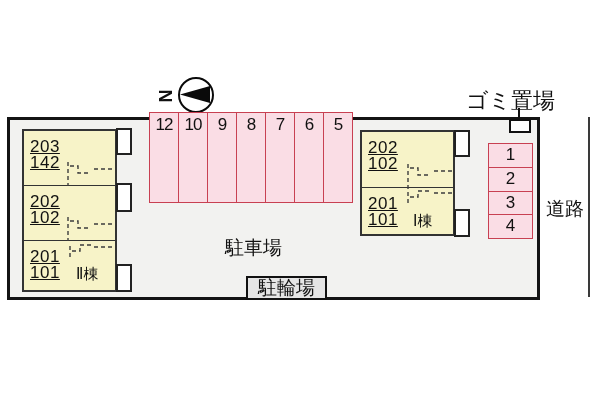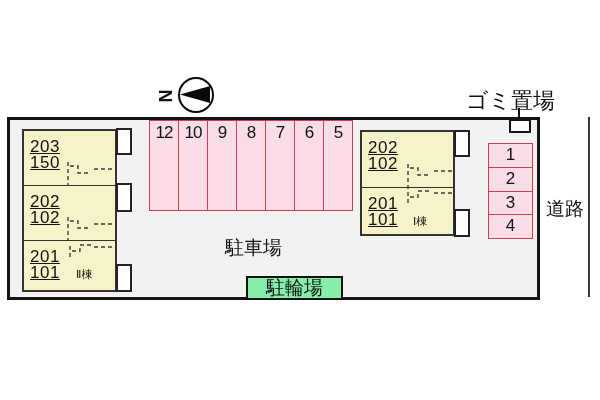--- a/index.html
+++ b/index.html
@@ -19,48 +19,48 @@
   .compass-circle svg{position:absolute;left:0;top:0;}
   .compass-n{left:155px;top:86px;width:22px;height:20px;font-weight:bold;font-size:18px;
         line-height:20px;text-align:center;transform:rotate(-90deg);}
   
   .bldg{background:var(--bldg-fill);border:2px solid #333;box-sizing:border-box;}
   .bldg2{left:22px;top:129px;width:95px;height:163px;}
   .bldg1{left:360px;top:130px;width:95px;height:106px;}
   .unit{box-sizing:border-box;padding:8px 0 0 6px;text-decoration:underline;}
   .unit + .unit{border-top:1.5px solid #333;}
   .num{font-size:17px;line-height:16px;letter-spacing:.5px;}
-  .bname{font-size:11px;line-height:18px;}
+  .bname{font-size:15px;line-height:18px;}
   .bname2{left:76px;top:265px;}
   .bname1{left:413px;top:212px;}
   
   .wbox{background:#fff;border:2px solid #222;box-sizing:border-box;width:16px;}
   
-  .prow{left:149px;top:120px;width:204px;height:91px;display:flex;
+  .prow{left:149px;top:112px;width:204px;height:91px;display:flex;
         border:1.5px solid var(--stall-border);box-sizing:border-box;background:var(--stall-fill);}
   .prow .stall{flex:1;border-right:1.5px solid var(--stall-border);box-sizing:border-box;
         text-align:center;font-size:17px;padding-top:2px;letter-spacing:-1px;}
   .prow .stall:last-child{border-right:none;}
   
   .pcol{left:488px;top:143px;width:45px;height:96px;display:flex;flex-direction:column;
         border:1.5px solid var(--stall-border);box-sizing:border-box;background:var(--stall-fill);}
   .pcol .stall{flex:1;border-bottom:1.5px solid var(--stall-border);box-sizing:border-box;
         text-align:center;font-size:17px;line-height:22px;}
   .pcol .stall:last-child{border-bottom:none;}
   
   .jp{font-size:19px;line-height:20px;white-space:nowrap;}
   .garbage-label{left:466px;top:91px;font-size:22px;}
   .garbage-line{left:518px;top:108px;width:2px;height:13px;background:#111;}
   .garbage-box{left:509px;top:119px;width:22px;height:14px;background:#fff;
         border:2px solid #111;box-sizing:border-box;}
   .road-label{left:546px;top:199px;}
   .road-line{left:588px;top:117px;width:2px;height:180px;background:#3a3a3a;}
   .lot-label{left:225px;top:238px;}
-  .bike-box{left:246px;top:276px;background:#86efac;border:2px solid #111;
-        padding:0 18px;box-sizing:border-box;}
+  .bike-box{left:246px;top:276px;background:#e5e5e5;border:2px solid #111;
+        padding:0 10px;box-sizing:border-box;}
   svg.paths{left:0;top:0;pointer-events:none;}
 </style>
 </head>
 <body>
 
 <div id="canvas" style="--site-fill: #f2f2f0; --stall-fill: #fadde5; --stall-border: #c84052; --bldg-fill: #f7f3c8; --ink: #141414;">
 
   <div class="abs compass-n">N</div>
   <div class="abs compass-circle">
     <svg width="31" height="31" viewBox="0 0 31 31">
@@ -83,21 +83,21 @@
   <div class="abs pcol">
     <div class="stall">1</div>
     <div class="stall">2</div>
     <div class="stall">3</div>
     <div class="stall">4</div>
   </div>
 
   <div class="abs bldg bldg2">
     <div class="unit" style="height:54px;">
       <div class="num">203</div>
-      <div class="num">150</div>
+      <div class="num">142</div>
     </div>
     <div class="unit" style="height:55px;">
       <div class="num">202</div>
       <div class="num">102</div>
     </div>
     <div class="unit" style="height:54px;">
       <div class="num">201</div>
       <div class="num">101</div>
     </div>
   </div>

